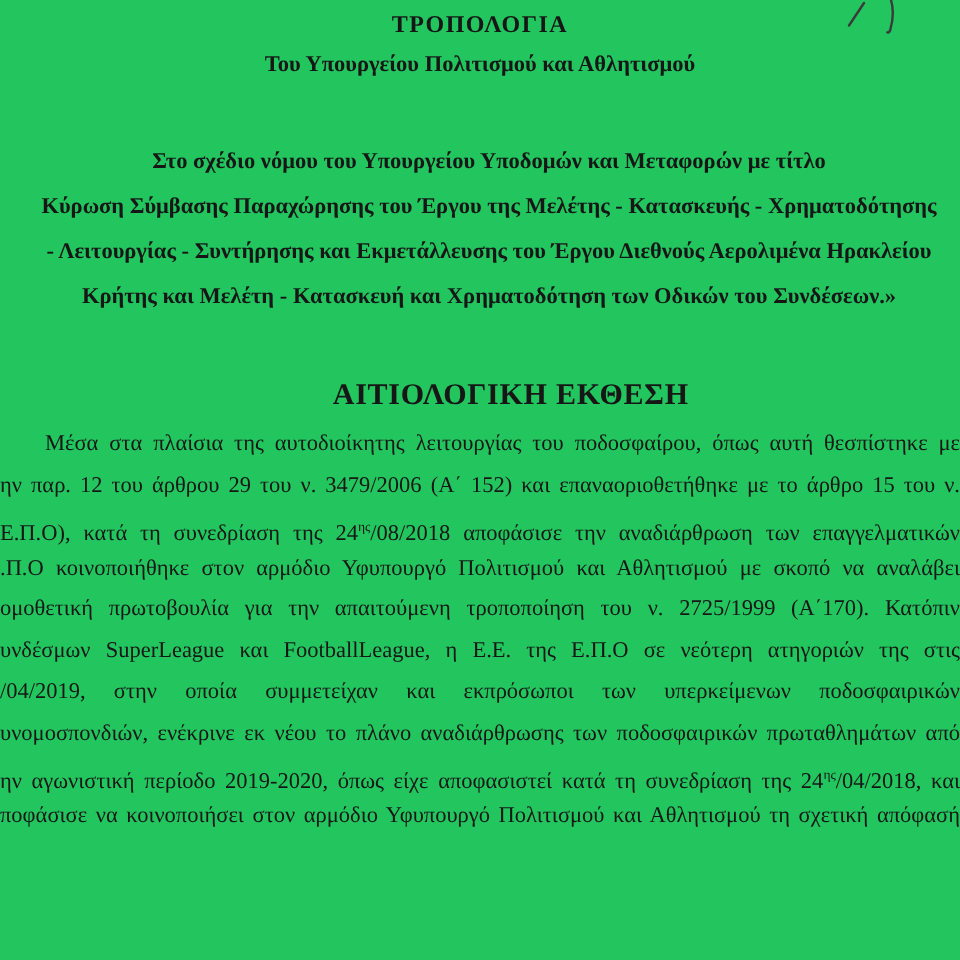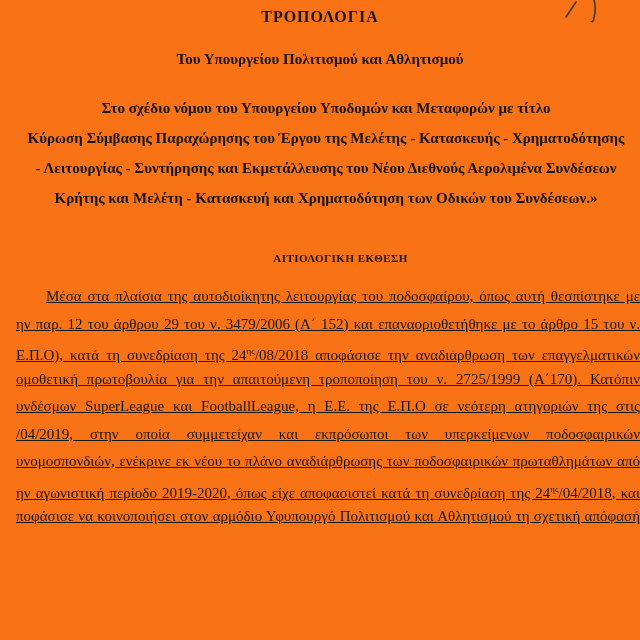--- a/index.html
+++ b/index.html
@@ -4,50 +4,50 @@
 <style>
   html, body { margin: 0; padding: 0; }
   body {
     width: 640px; height: 640px;
     background: #f4f4f2;
     font-family: "Liberation Serif", "DejaVu Serif", serif;
   }
   .page {
     position: relative;
     width: 640px; height: 640px;
-    background: #f97316;
+    background: #22c55e;
     color: #161616;
     overflow: hidden;
   }
   .doc-title {
     position: absolute; top: 8px; left: 0; right: 0;
     text-align: center;
     font-size: 16px; font-weight: bold; letter-spacing: 1px;
   }
   .doc-subtitle {
-    position: absolute; top: 51px; left: 0; right: 0;
+    position: absolute; top: 35px; left: 0; right: 0;
     text-align: center;
     font-size: 15px; font-weight: bold;
   }
   .subject-block {
     position: absolute; top: 93px; left: 12px; right: 0;
   }
   .subject-line {
     height: 30px; line-height: 30px;
     text-align: center;
     font-size: 15px; font-weight: bold;
     white-space: nowrap;
   }
   .section-heading {
     position: absolute; top: 252px; left: 0; right: 0;
     text-align: center;
-    font-size: 11px; font-weight: bold; letter-spacing: 0.5px; margin-left: 41px;
+    font-size: 20px; font-weight: bold; letter-spacing: 0.5px; margin-left: 41px;
   }
   .body-block {
-    position: absolute; top: 283px; left: 16px; right: 0; text-decoration: underline;
+    position: absolute; top: 283px; left: 0; right: 0;
   }
   .body-line {
     height: 27.5px; line-height: 27.5px;
     font-size: 15px;
     text-align: justify;
     text-align-last: justify;
     overflow: hidden;
     white-space: nowrap;
   }
   .body-line.indent { text-indent: 30px; }
@@ -74,30 +74,31 @@
     </svg>
   </div>
 
   <div class="doc-title">ΤΡΟΠΟΛΟΓΙΑ</div>
 
   <div class="doc-subtitle">Του Υπουργείου Πολιτισμού και Αθλητισμού</div>
 
   <div class="subject-block">
     <div class="subject-line">Στο σχέδιο νόμου του Υπουργείου Υποδομών και Μεταφορών με τίτλο</div>
     <div class="subject-line">Κύρωση Σύμβασης Παραχώρησης του Έργου της Μελέτης - Κατασκευής - Χρηματοδότησης</div>
-    <div class="subject-line">- Λειτουργίας - Συντήρησης και Εκμετάλλευσης του Νέου Διεθνούς Αερολιμένα Συνδέσεων</div>
+    <div class="subject-line">- Λειτουργίας - Συντήρησης και Εκμετάλλευσης του Έργου Διεθνούς Αερολιμένα Ηρακλείου</div>
     <div class="subject-line">Κρήτης και Μελέτη - Κατασκευή και Χρηματοδότηση των Οδικών του Συνδέσεων.»</div>
   </div>
 
   <div class="section-heading">ΑΙΤΙΟΛΟΓΙΚΗ ΕΚΘΕΣΗ</div>
 
   <div class="body-block">
     <div class="body-line indent">Μέσα στα πλαίσια της αυτοδιοίκητης λειτουργίας του ποδοσφαίρου, όπως αυτή θεσπίστηκε με</div>
     <div class="body-line">ην παρ. 12 του άρθρου 29 του ν. 3479/2006 (Α΄ 152) και επαναοριοθετήθηκε με το άρθρο 15 του ν.</div>
     <div class="body-line"><span>Ε.Π.Ο), κατά τη συνεδρίαση της 24</span><span class="sup">ης</span><span>/08/2018 αποφάσισε την αναδιάρθρωση των επαγγελματικών</span></div>
+    <div class="body-line">.Π.Ο κοινοποιήθηκε στον αρμόδιο Υφυπουργό Πολιτισμού και Αθλητισμού με σκοπό να αναλάβει</div>
     <div class="body-line">ομοθετική πρωτοβουλία για την απαιτούμενη τροποποίηση του ν. 2725/1999 (Α΄170). Κατόπιν</div>
     <div class="body-line">υνδέσμων SuperLeague και FootballLeague, η Ε.Ε. της Ε.Π.Ο σε νεότερη ατηγοριών της στις</div>
     <div class="body-line">/04/2019, στην οποία συμμετείχαν και εκπρόσωποι των υπερκείμενων ποδοσφαιρικών</div>
     <div class="body-line">υνομοσπονδιών, ενέκρινε εκ νέου το πλάνο αναδιάρθρωσης των ποδοσφαιρικών πρωταθλημάτων από</div>
     <div class="body-line"><span>ην αγωνιστική περίοδο 2019-2020, όπως είχε αποφασιστεί κατά τη συνεδρίαση της 24</span><span class="sup">ης</span><span>/04/2018, και</span></div>
     <div class="body-line">ποφάσισε να κοινοποιήσει στον αρμόδιο Υφυπουργό Πολιτισμού και Αθλητισμού τη σχετική απόφασή</div>
   </div>
 
 </div>
 

